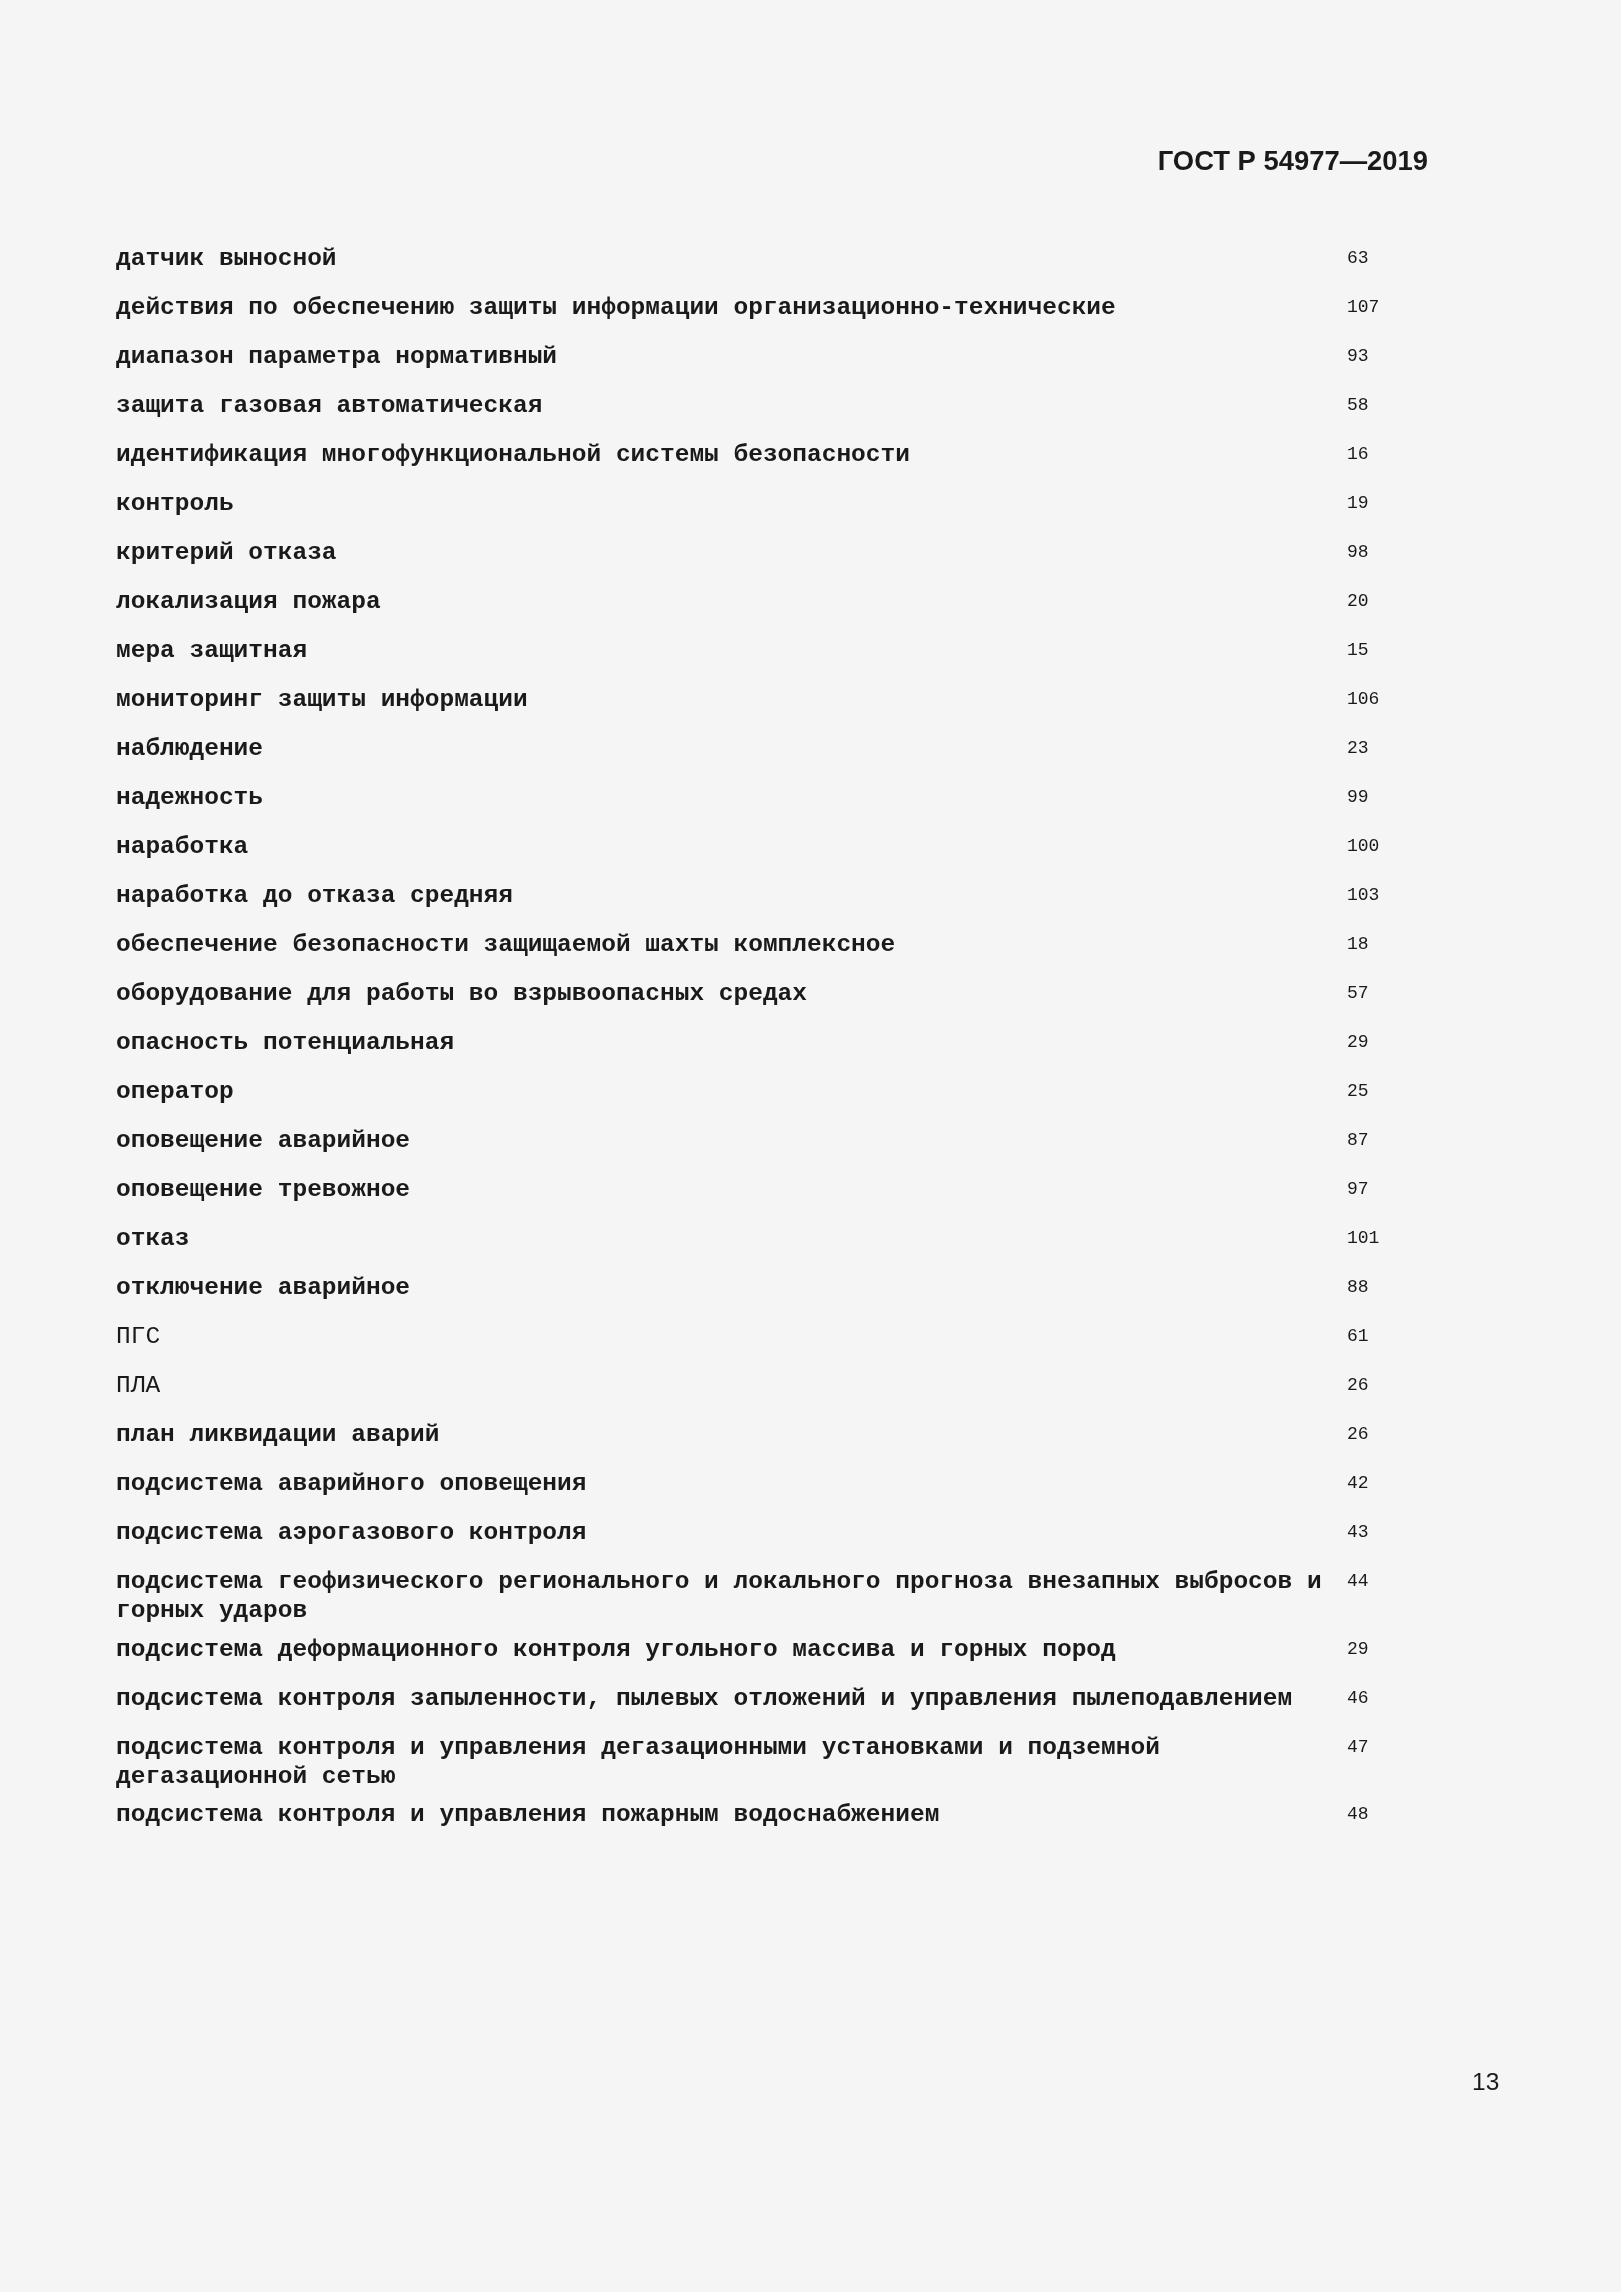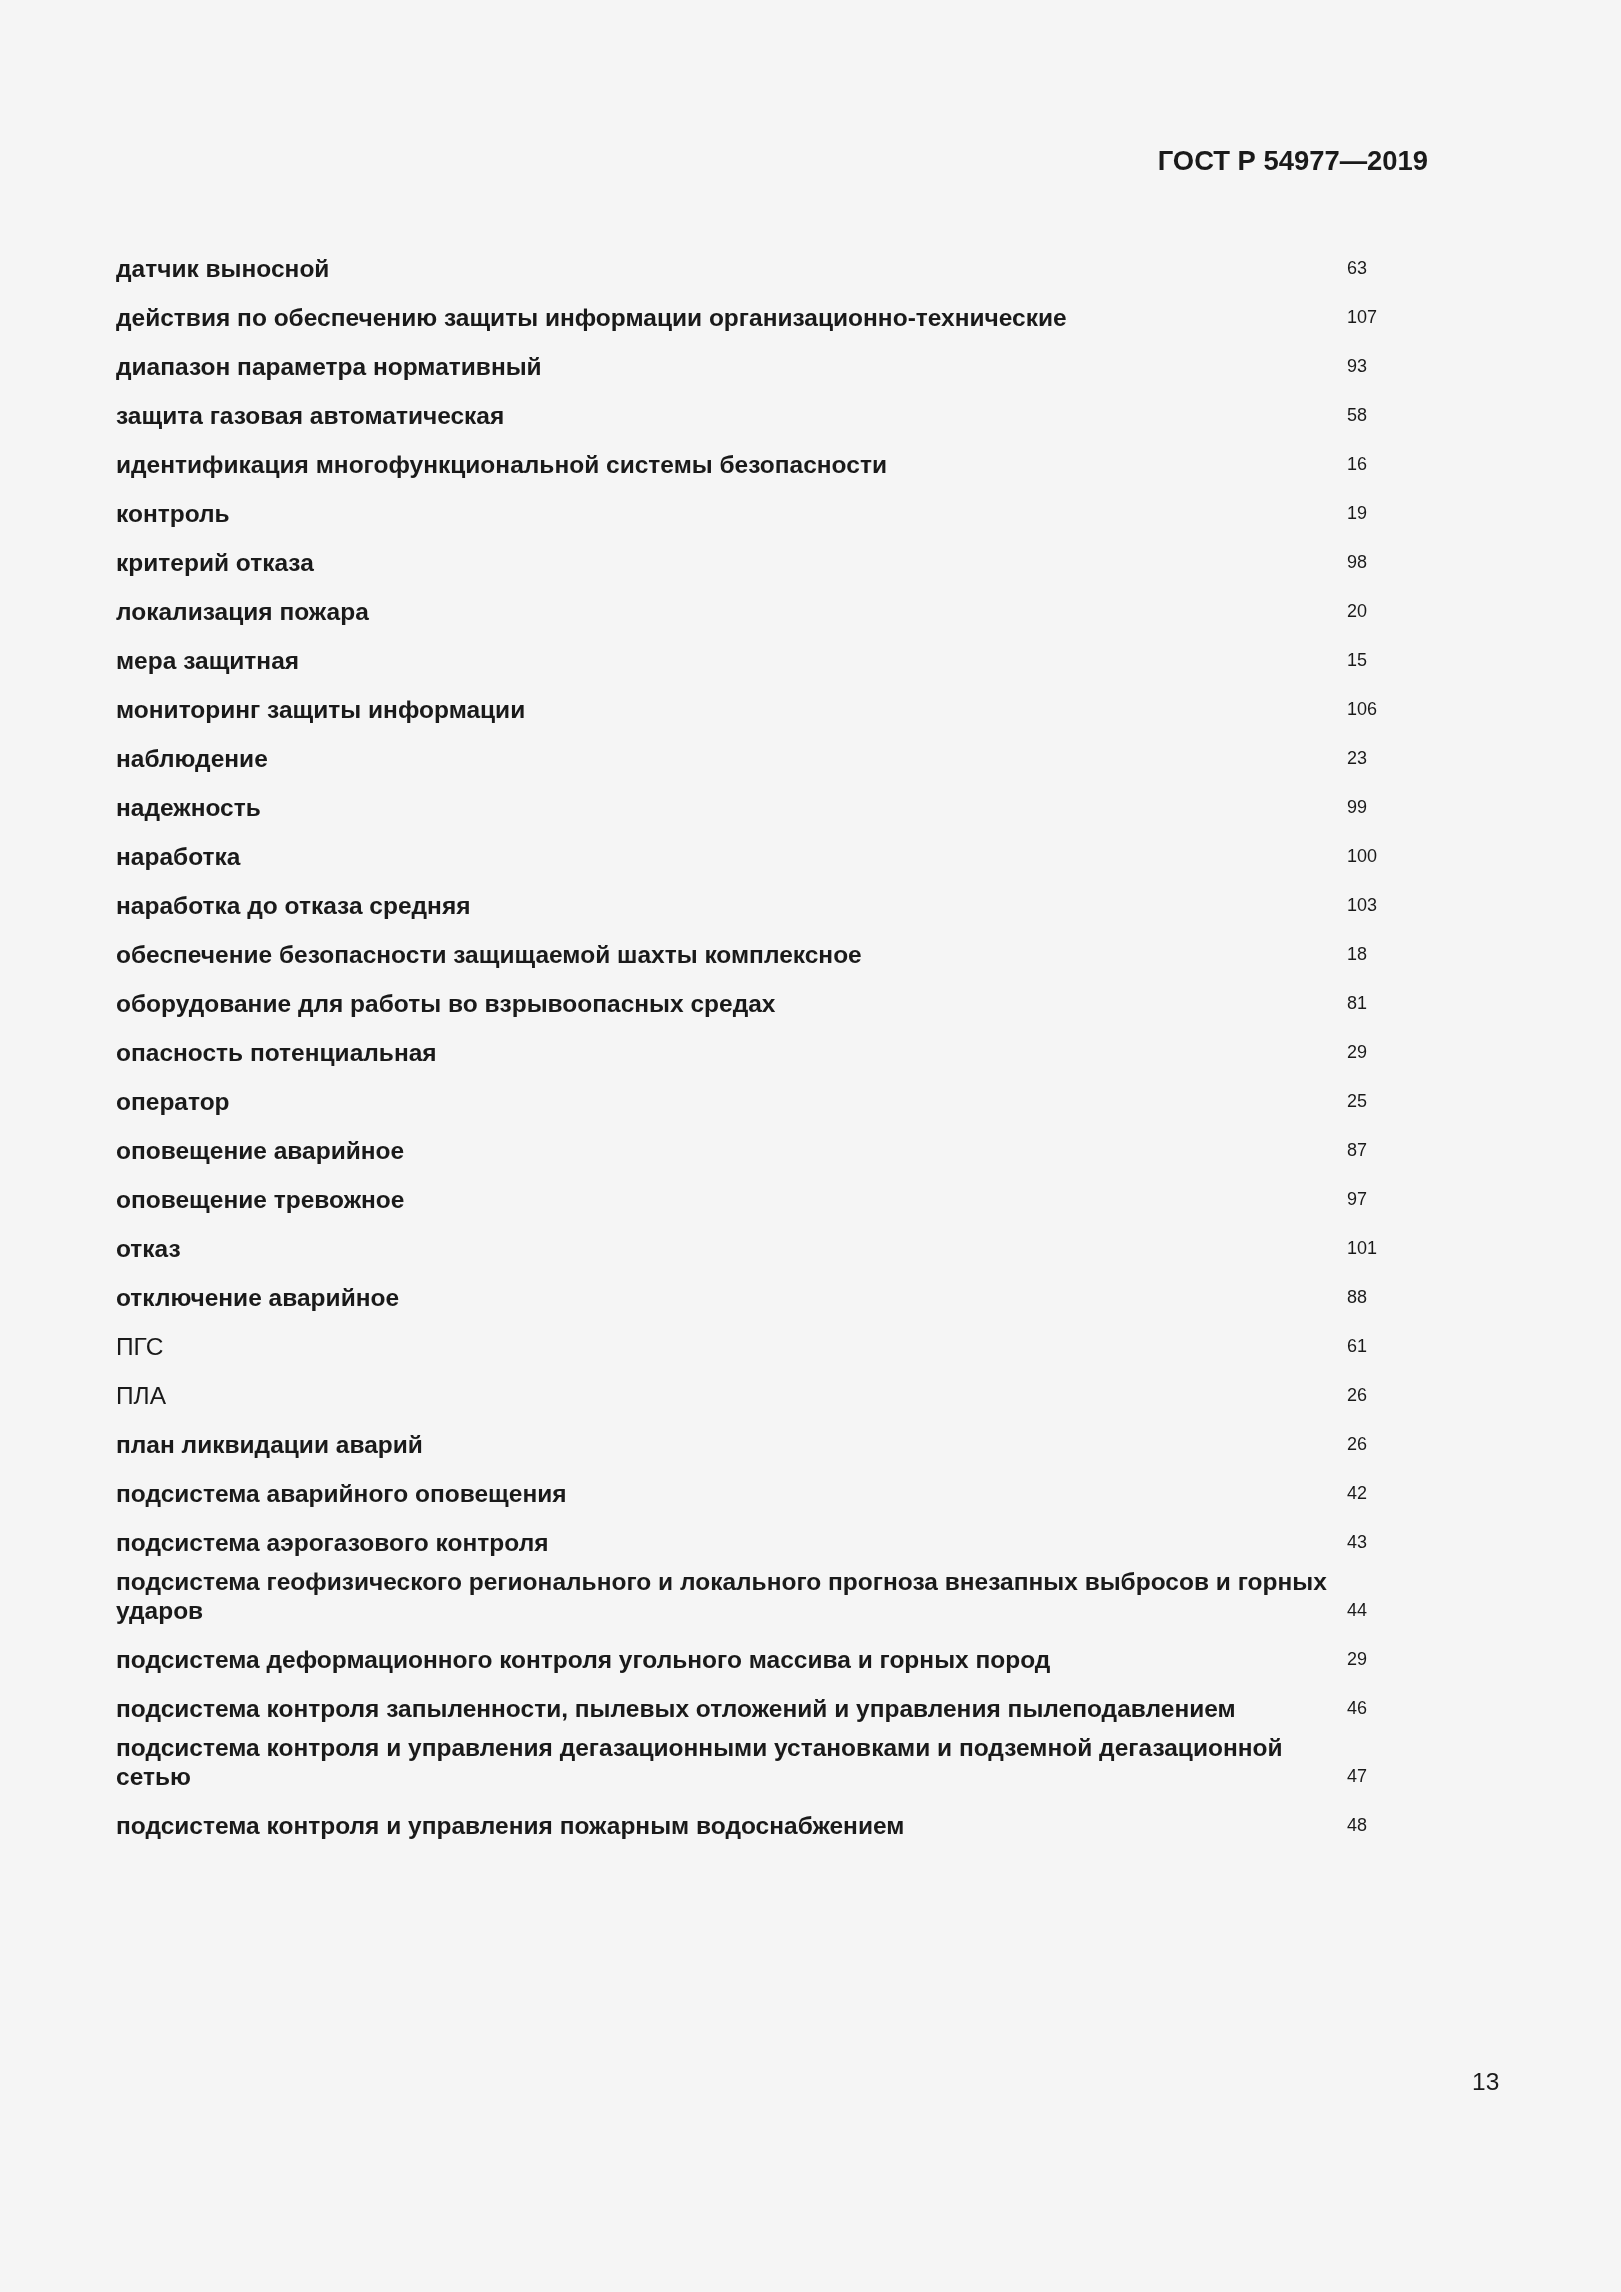--- a/index.html
+++ b/index.html
@@ -1,19 +1,19 @@
 <!DOCTYPE html>
 <html><head>
 <meta charset="utf-8">
 <style>
   html, body { margin:0; padding:0; }
   body { width:1621px; height:2293px; background:#f5f5f5; position:relative; font-family:"Liberation Sans", sans-serif; color:#1a1a1a; }
   .header { position:absolute; top:145px; right:193px; font-size:27.4px; font-weight:bold; }
   .list { position:absolute; top:239px; left:116px; width:1274px; }
-  .row { display:flex; align-items:flex-end; min-height:49px; }
+  .row { display:flex; min-height:49px;font-family:Liberation Mono, monospace; }
   .term { width:1231px; font-size:24.5px; line-height:29px; font-weight:bold; padding:4.9px 0; }
   .term.plain { font-weight:normal; }
   .page { font-size:18px; line-height:29px; padding:4.9px 0; }
   .footer { position:absolute; top:2068px; left:1472px; font-size:24.5px; }
 </style>
 </head>
 <body>
 
 <div class="header">ГОСТ Р 54977—2019</div>
 
@@ -73,21 +73,21 @@
     <div class="row">
       <div class="term">наработка до отказа средняя</div>
       <div class="page">103</div>
     </div>
     <div class="row">
       <div class="term">обеспечение безопасности защищаемой шахты комплексное</div>
       <div class="page">18</div>
     </div>
     <div class="row">
       <div class="term">оборудование для работы во взрывоопасных средах</div>
-      <div class="page">81</div>
+      <div class="page">57</div>
     </div>
     <div class="row">
       <div class="term">опасность потенциальная</div>
       <div class="page">29</div>
     </div>
     <div class="row">
       <div class="term">оператор</div>
       <div class="page">25</div>
     </div>
     <div class="row">

